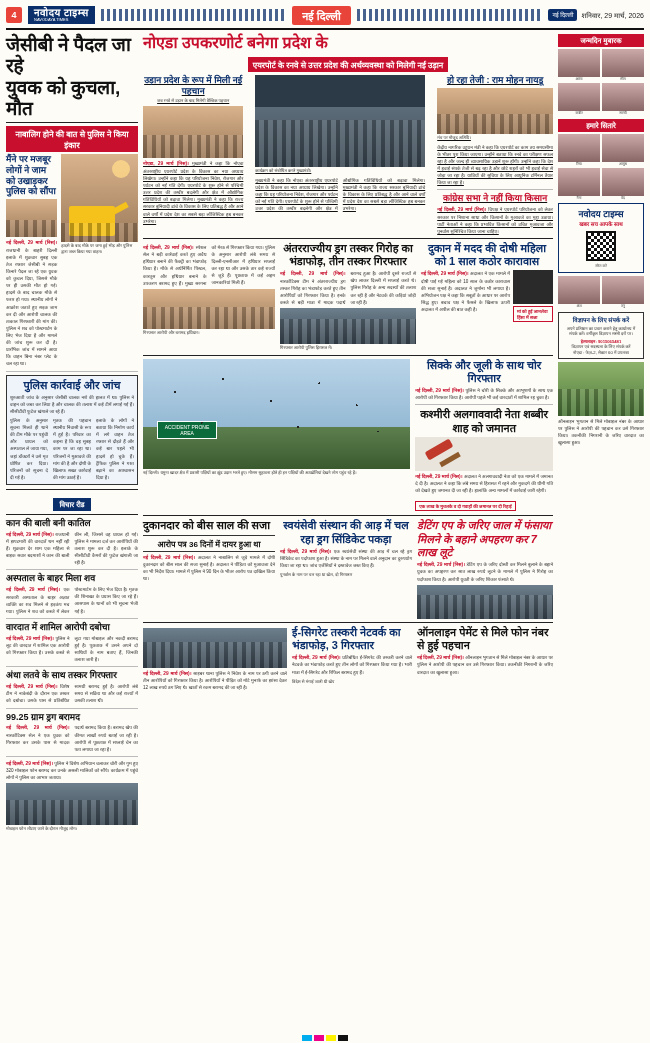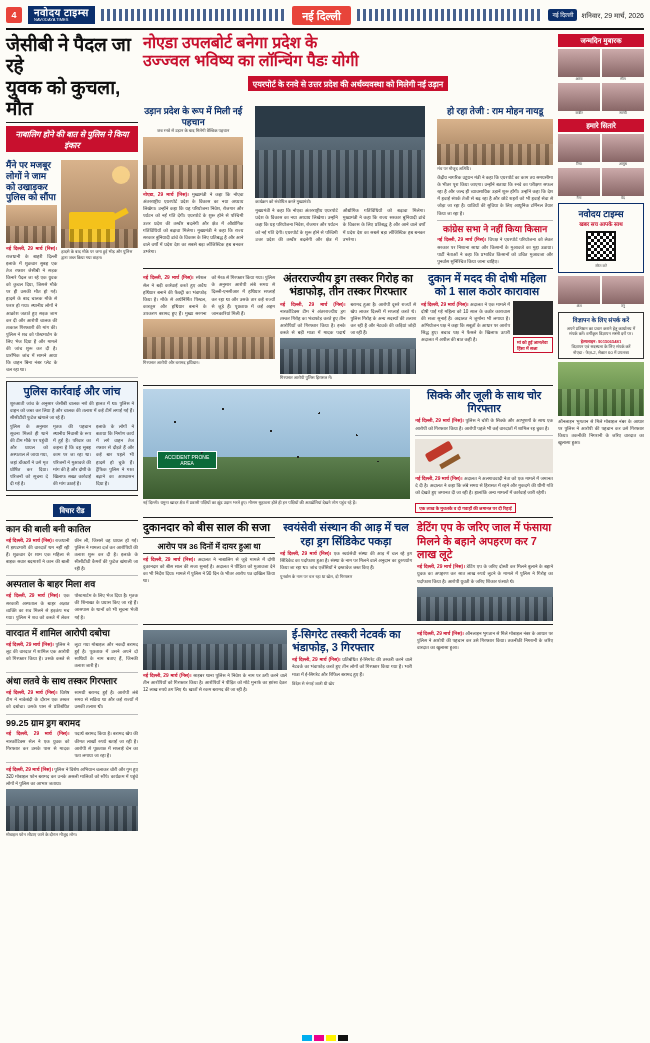--- a/index.html
+++ b/index.html
@@ -71,21 +71,21 @@
 
   .ad-box{border:1px solid #333;padding:3px;margin-top:4px;text-align:center;}
   .ad-box .t{font-size:6px;font-weight:bold;color:#0b2f6b;}
   .ad-box .p{font-size:4.2px;color:#333;line-height:1.3;}
 
   .section-tag{background:#0b2f6b;color:#fff;font-size:7px;font-weight:bold;padding:2px 6px;display:inline-block;}
 
   .box-outline{border:1px solid #333;padding:3px;}
   .center{text-align:center;}
   .mt2{margin-top:2px;}.mt3{margin-top:3px;}.mt4{margin-top:4px;}
-  .mb2{margin-bottom:8px;font-style:italic;}
+  .mb2{margin-bottom:2px;}
 
   .stamp{display:inline-block;border:1px solid #c8102e;color:#c8102e;font-size:4.5px;padding:1px 3px;font-weight:bold;}
   .signboard{background:#0b6b3a;color:#fff;font-size:5px;text-align:center;padding:2px;border:1px solid #fff;}
   .gavel{width:100%;height:34px;background:#e9e4dc;position:relative;}
   .gavel::before{content:"";position:absolute;width:28px;height:9px;background:#c0392b;transform:rotate(-30deg);left:10px;top:8px;border-radius:2px;}
   .gavel::after{content:"";position:absolute;width:22px;height:5px;background:#8e5a2b;left:24px;top:20px;transform:rotate(-30deg);}
 
   .footer-bars{position:absolute;left:6px;right:6px;bottom:2px;display:flex;gap:2px;align-items:center;justify-content:center;}
   .fbar{width:10px;height:6px;}
 </style>
@@ -182,25 +182,24 @@
         <div class="body-txt mt2"><span class="dateline">नई दिल्ली, 29 मार्च (निस)।</span> <span>पुलिस ने विशेष अभियान चलाकर चोरी और गुम हुए 320 मोबाइल फोन बरामद कर उनके असली मालिकों को सौंपे। कार्यक्रम में पहुंचे लोगों ने पुलिस का आभार जताया।</span></div>
         <div class="photo crowd" style="height:42px;margin-top:2px;">
             <div class="figs" style="height:60%;"></div>
           </div>
         <div class="cap">मोबाइल फोन लौटाए जाने के दौरान मौजूद लोग।</div>
       </div>
     </div>
 
     <div class="col-mid">
 
-      <div class="h-big" style="color:#c8102e;font-size:16px;">नोएडा उपलबोर्ट बनेगा प्रदेश के</div>
-      <div class="h-big" style="color:#c8102e;font-size:16px;">उज्ज्वल भविष्य का लॉन्चिंग पैडः योगी</div>
+      <div class="h-big" style="color:#c8102e;font-size:16px;">नोएडा उपकरणोर्ट बनेगा प्रदेश के</div>
       <div class="center mt2"><span class="kicker">एयरपोर्ट के रनवे से उत्तर प्रदेश की अर्थव्यवस्था को मिलेगी नई उड़ान</span></div>
 
-      <div style="display:flex;gap:12px;margin-top:15px;">
+      <div style="display:flex;gap:12px;margin-top:3px;text-decoration:underline;">
         <div style="width:26%;">
           <div class="h-sm center" style="color:#0b2f6b;">उड़ान प्रदेश के रूप में मिली नई पहचान</div>
           <div class="cap center">जब रनवे से उड़ान के बाद मिलेगी वैश्विक पहचान</div>
           <div class="photo warm" style="height:52px;margin-top:2px;">
               <div class="figs"></div>
             </div>
           <div class="body-txt mt2"><span class="dateline">नोएडा, 29 मार्च (निस)।</span> <span>मुख्यमंत्री ने कहा कि नोएडा अंतरराष्ट्रीय एयरपोर्ट प्रदेश के विकास का नया अध्याय लिखेगा। उन्होंने कहा कि यह परियोजना निवेश, रोजगार और पर्यटन को नई गति देगी। एयरपोर्ट के शुरू होने से पश्चिमी उत्तर प्रदेश की तस्वीर बदलेगी और क्षेत्र में औद्योगिक गतिविधियों को बढ़ावा मिलेगा। मुख्यमंत्री ने कहा कि राज्य सरकार बुनियादी ढांचे के विकास के लिए प्रतिबद्ध है और आने वाले वर्षों में प्रदेश देश का सबसे बड़ा लॉजिस्टिक हब बनकर उभरेगा।</span></div>
         </div>
         <div style="width:44%;">
           <div class="photo crowd" style="height:92px;">
@@ -261,41 +260,42 @@
             <div style="position:absolute;left:0;right:0;bottom:0;height:38%;background:linear-gradient(#5d7f4e,#3a5a2e);"></div>
             <div style="position:absolute;left:14px;bottom:30px;width:54px;" class="signboard">ACCIDENT PRONE AREA</div>
             <div class="birds"></div>
           </div>
           <div class="cap">नई दिल्ली।  यमुना खादर क्षेत्र में प्रवासी पक्षियों का झुंड उड़ान भरते हुए। मौसम सुहावना होते ही इन पक्षियों की अठखेलियां देखने लोग पहुंच रहे हैं।</div>
         </div>
         <div style="width:34%;">
           <div class="h-mid center" style="color:#0b2f6b;">सिक्के और जूली के साथ चोर गिरफ्तार</div>
           <div class="body-txt mt2"><span class="dateline">नई दिल्ली, 29 मार्च (निस)।</span> <span>पुलिस ने चोरी के सिक्के और आभूषणों के साथ एक आरोपी को गिरफ्तार किया है। आरोपी पहले भी कई वारदातों में शामिल रह चुका है।</span></div>
           <div class="hr-thin"></div>
+          <div class="h-mid center">कश्मीरी अलगाववादी नेता शब्बीर शाह को जमानत</div>
           <div class="gavel mt2"></div>
           <div class="body-txt mt2"><span class="dateline">नई दिल्ली, 29 मार्च (निस)।</span> <span>अदालत ने अलगाववादी नेता को एक मामले में जमानत दे दी है। अदालत ने कहा कि लंबे समय से हिरासत में रहने और मुकदमे की धीमी गति को देखते हुए जमानत दी जा रही है। हालांकि अन्य मामलों में कार्रवाई जारी रहेगी।</span></div>
           <div class="stamp mt2">एक लाख के मुचलके व दो गवाहों की जमानत पर दी रिहाई</div>
         </div>
       </div>
 
       <div class="hl mt3"></div>
 
       <div style="display:flex;gap:5px;">
         <div style="width:33%;">
           <div class="h-mid">दुकानदार को बीस साल की सजा</div>
           <div class="subhead mt2">आरोप पत्र 36 दिनों में दायर हुआ था</div>
           <div class="body-txt mt2"><span class="dateline">नई दिल्ली, 29 मार्च (निस)।</span> <span>अदालत ने नाबालिग से जुड़े मामले में दोषी दुकानदार को बीस साल की सजा सुनाई है। अदालत ने पीड़िता को मुआवजा देने का भी निर्देश दिया। मामले में पुलिस ने 90 दिन के भीतर आरोप पत्र दाखिल किया था।</span></div>
         </div>
         <div style="width:33%;">
           <div class="h-mid center" style="color:#0b2f6b;">स्वयंसेवी संस्थान की आड़ में चल रहा ड्रग सिंडिकेट पकड़ा</div>
           <div class="body-txt mt2"><span class="dateline">नई दिल्ली, 29 मार्च (निस)।</span> <span>एक स्वयंसेवी संस्था की आड़ में चल रहे ड्रग सिंडिकेट का पर्दाफाश हुआ है। संस्था के नाम पर मिलने वाले अनुदान का दुरुपयोग किया जा रहा था। जांच एजेंसियों ने दस्तावेज जब्त किए हैं।</span></div>
           <div class="cap mt2">पुनर्वास के नाम पर चल रहा था खेल, दो गिरफ्तार</div>
         </div>
         <div style="width:34%;">
-          <div class="h-mid" style="color:#c8102e;">डेटिंग एप के जरिए जाल में फंसाया मिलने के बहाने अपहरण कर 7 लाख लूटे</div>
+          <div class="h-mid" style="color:#c8102e;font-style:italic;">डेटिंग एप के जरिए जाल में फंसाया मिलने के बहाने अपहरण कर 7 लाख लूटे</div>
           <div class="body-txt mt2"><span class="dateline">नई दिल्ली, 29 मार्च (निस)।</span> <span>डेटिंग एप के जरिए दोस्ती कर मिलने बुलाने के बहाने युवक का अपहरण कर सात लाख रुपये लूटने के मामले में पुलिस ने गिरोह का पर्दाफाश किया है। आरोपी युवती के जरिए शिकार फंसाते थे।</span></div>
           <div class="photo crowd" style="height:34px;margin-top:2px;">
               <div class="figs" style="height:70%;"></div>
             </div>
         </div>
       </div>
 
       <div class="hl mt3"></div>
 
       <div style="display:flex;gap:5px;">
@@ -304,20 +304,21 @@
               <div class="figs" style="height:65%;"></div>
             </div>
           <div class="body-txt mt2"><span class="dateline">नई दिल्ली, 29 मार्च (निस)।</span> <span>साइबर थाना पुलिस ने निवेश के नाम पर ठगी करने वाले तीन आरोपियों को गिरफ्तार किया है। आरोपियों ने पीड़ित को मोटे मुनाफे का झांसा देकर 12 लाख रुपये ठग लिए थे। खातों से रकम बरामद की जा रही है।</span></div>
         </div>
         <div style="width:30%;">
           <div class="h-mid" style="color:#0b2f6b;">ई-सिगरेट तस्करी नेटवर्क का भंडाफोड़, 3 गिरफ्तार</div>
           <div class="body-txt mt2"><span class="dateline">नई दिल्ली, 29 मार्च (निस)।</span> <span>प्रतिबंधित ई-सिगरेट की तस्करी करने वाले नेटवर्क का भंडाफोड़ करते हुए तीन लोगों को गिरफ्तार किया गया है। भारी मात्रा में ई-सिगरेट और रिफिल बरामद हुए हैं।</span></div>
           <div class="cap mt2">विदेश से मंगाई जाती थी खेप</div>
         </div>
         <div style="width:34%;">
+          <div class="h-mid">ऑनलाइन पेमेंट से मिले फोन नंबर से हुई पहचान</div>
           <div class="body-txt mt2"><span class="dateline">नई दिल्ली, 29 मार्च (निस)।</span> <span>ऑनलाइन भुगतान से मिले मोबाइल नंबर के आधार पर पुलिस ने आरोपी की पहचान कर उसे गिरफ्तार किया। तकनीकी निगरानी के जरिए वारदात का खुलासा हुआ।</span></div>
         </div>
       </div>
     </div>
 
     <div class="col-right">
 
       <div class="rail-head">जन्मदिन मुबारक</div>
       <div class="rail-grid">
         <div class="rail-cell">

